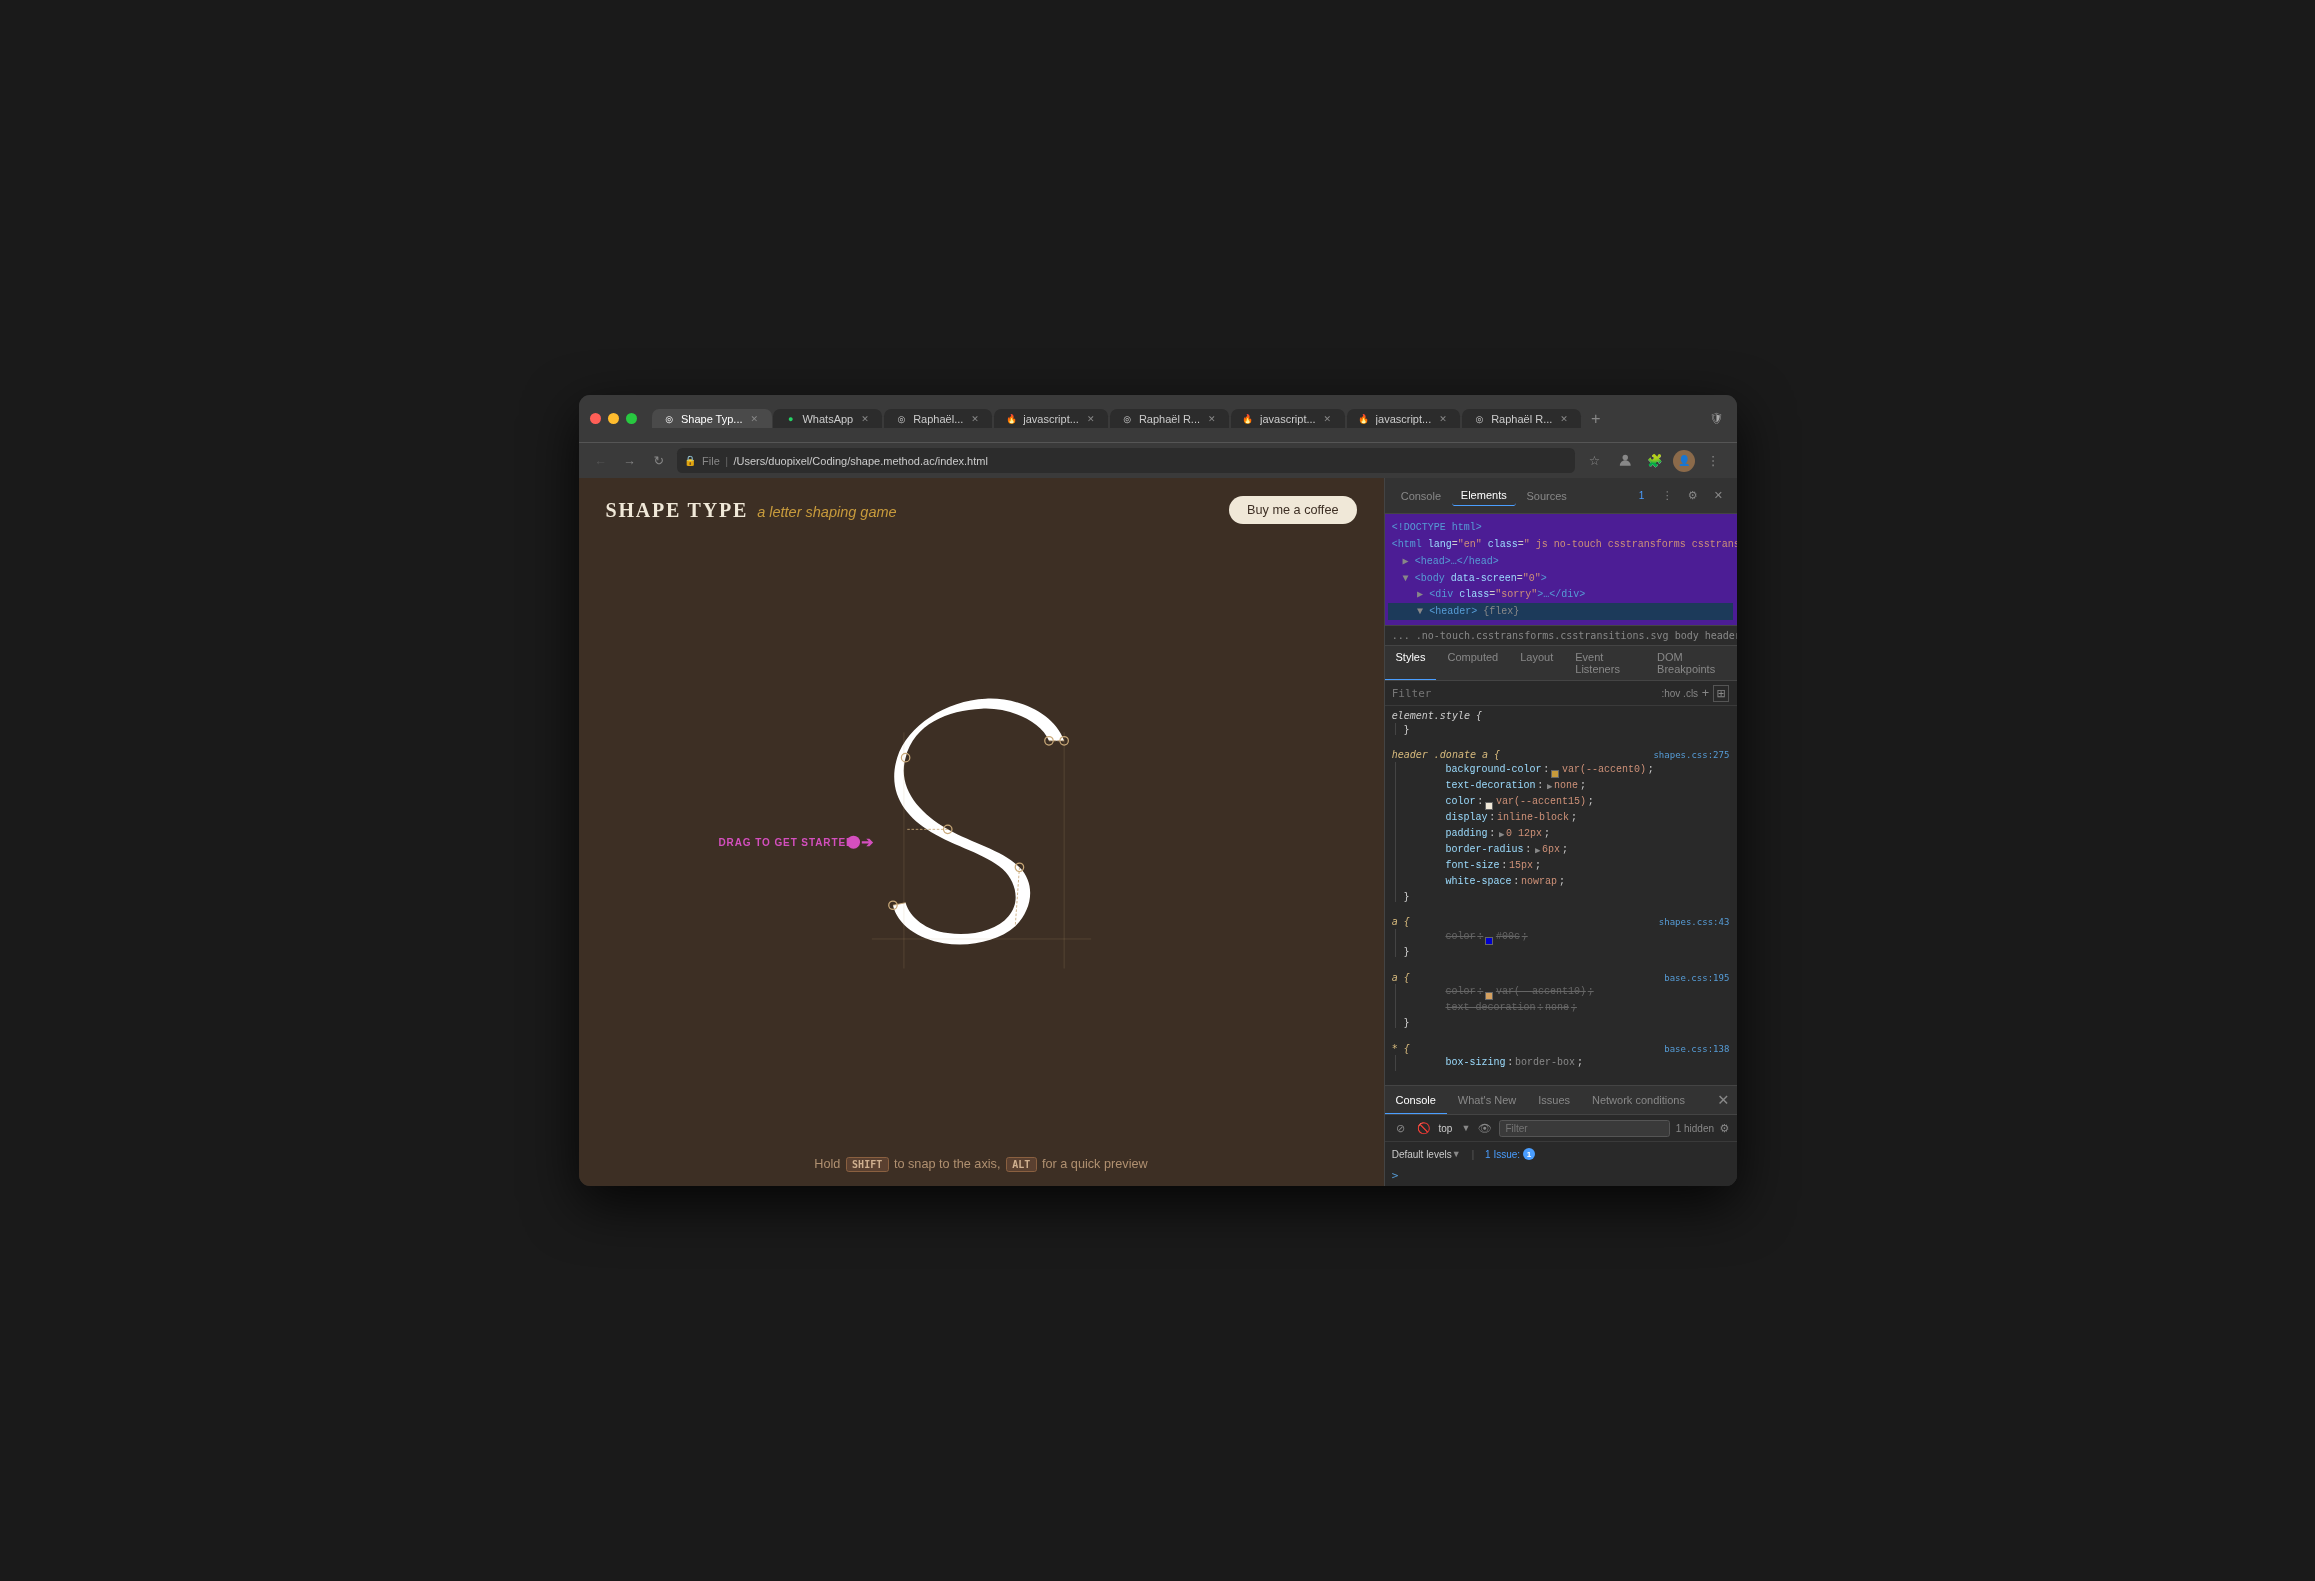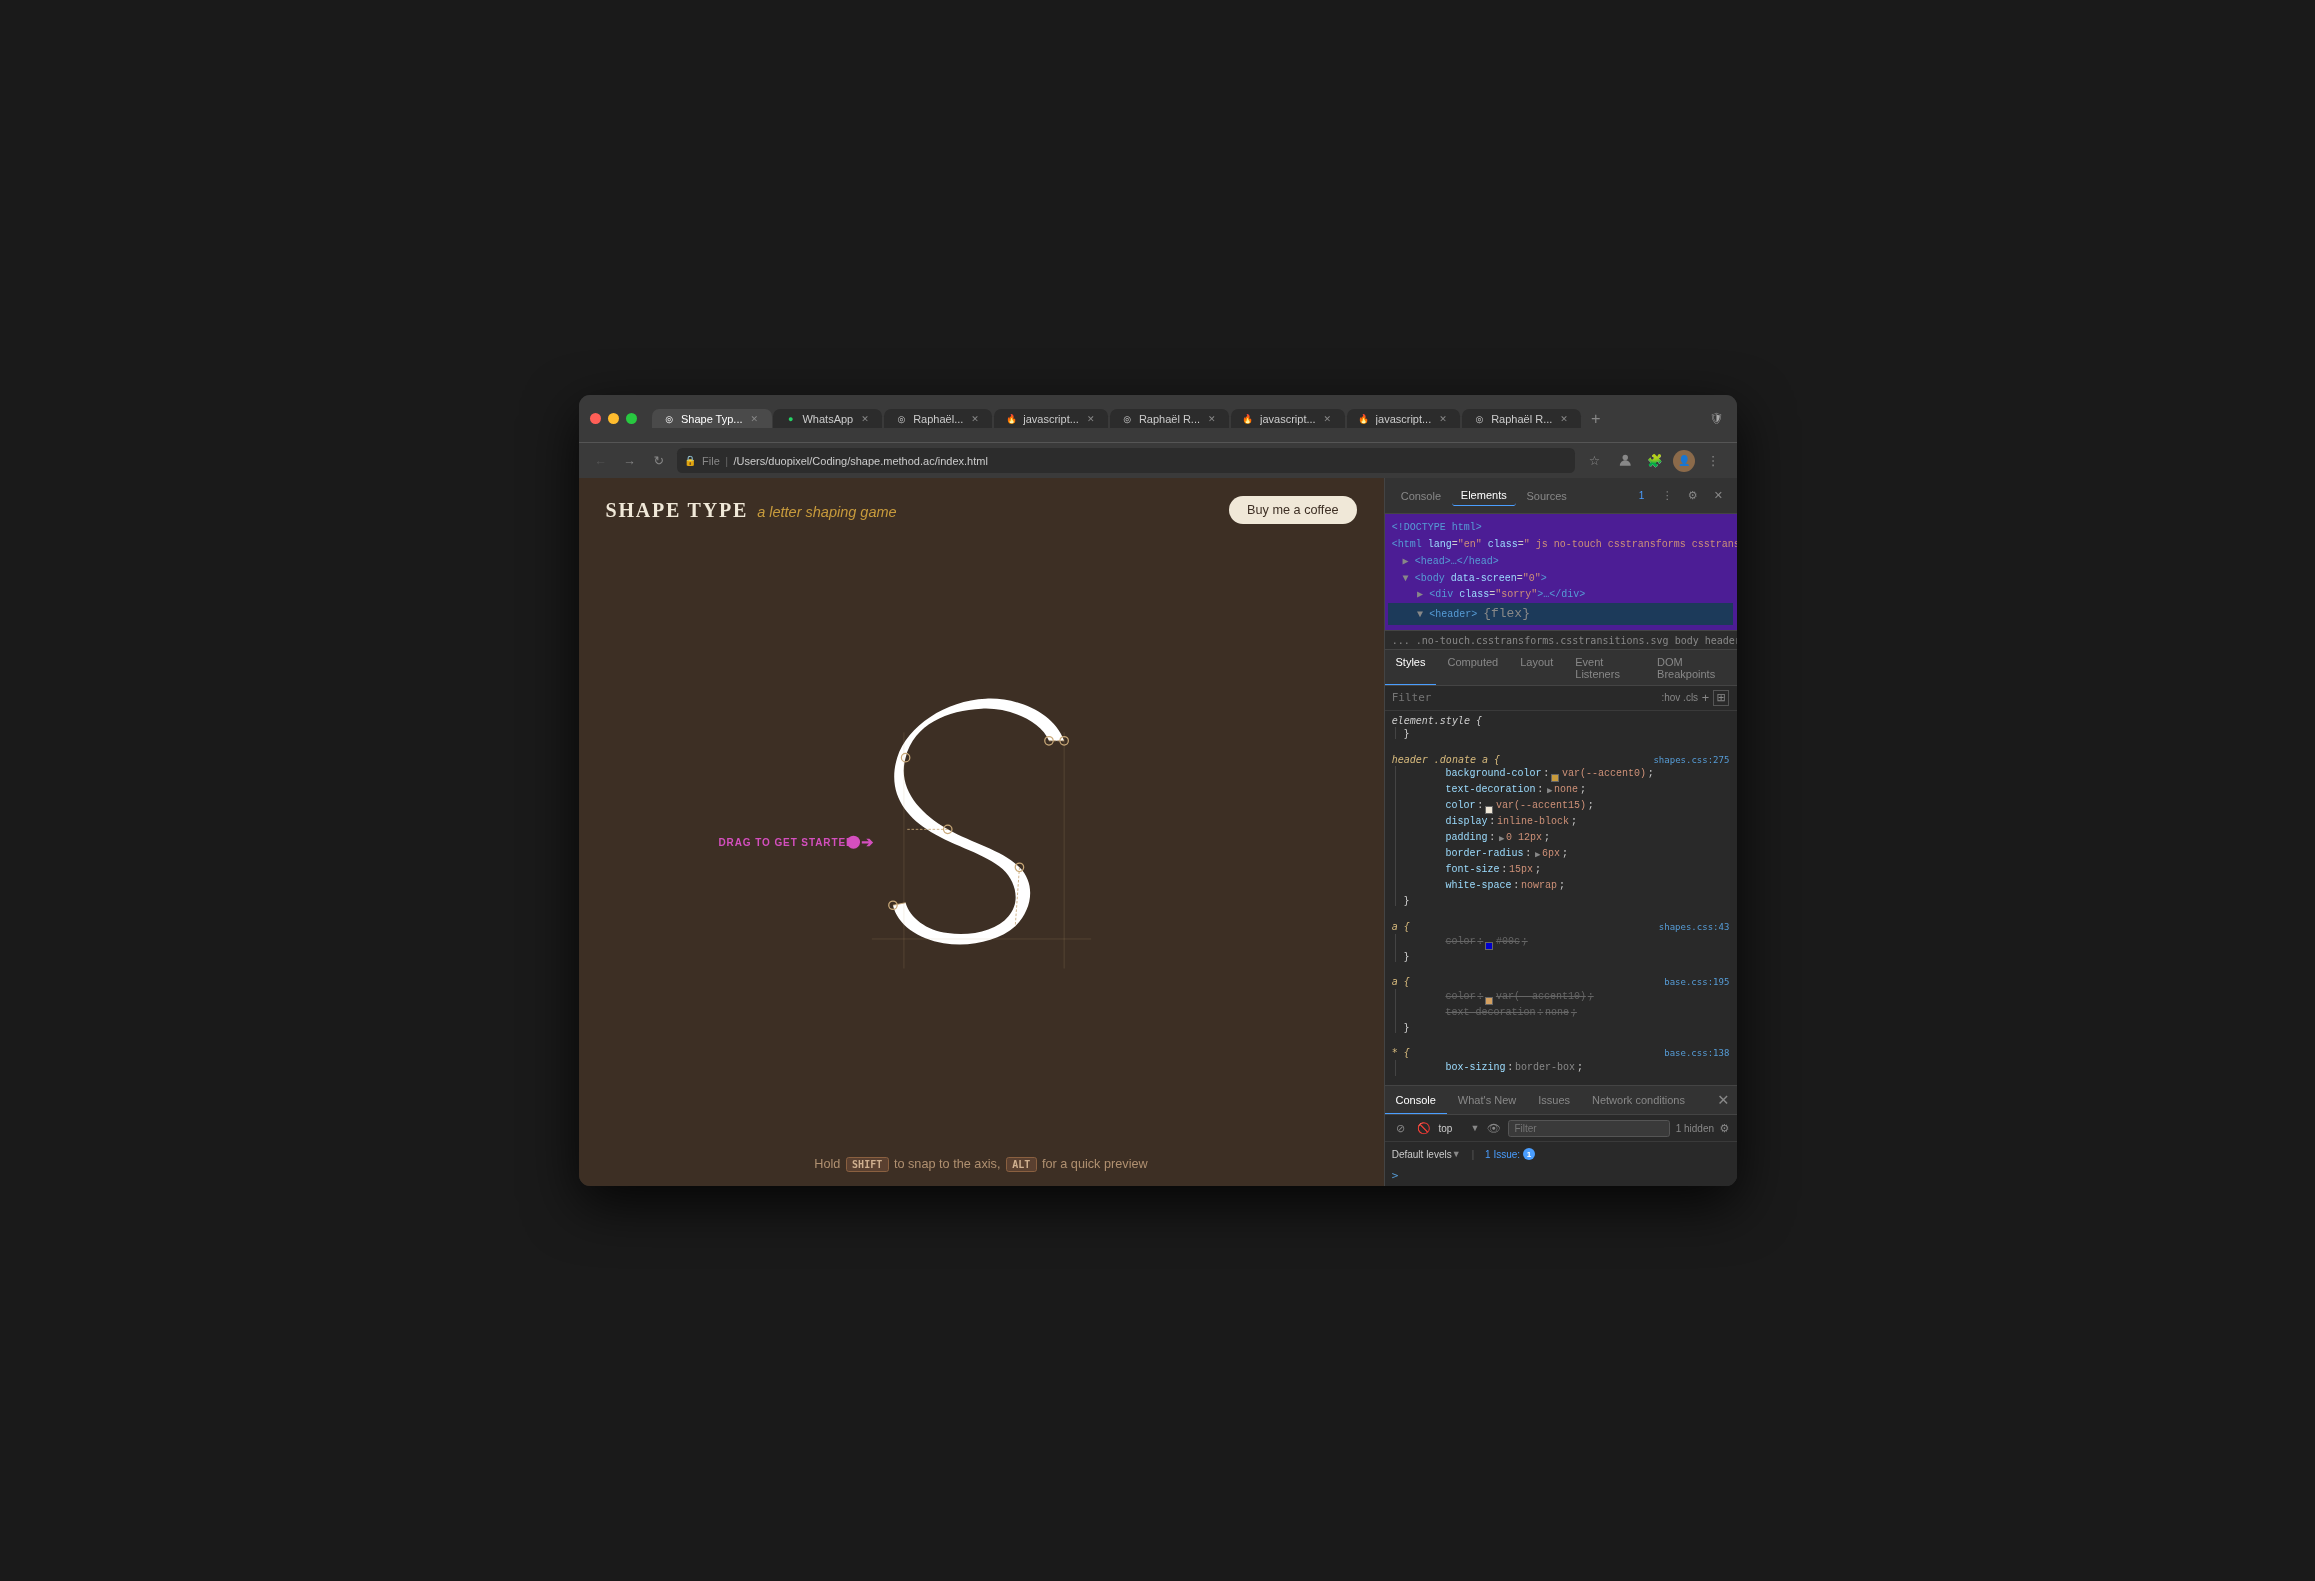--- a/index.html
+++ b/index.html
@@ -534,21 +534,21 @@
       display: flex;
       align-items: center;
       justify-content: center;
       color: #888;
       font-size: 11px;
       cursor: pointer;
     }
     .console-context {
       display: flex;
       align-items: center;
-      gap: 18px;
+      gap: 9px;
       font-size: 10px;
       color: #ccc;
       cursor: pointer;
     }
     .console-context-arrow { color: #888; font-size: 9px; }
     .console-filter-input {
       flex: 1;
       background: #3a3a3a;
       border: 0.9px solid #555;
       border-radius: 2.7px;
@@ -811,21 +811,21 @@
           <span class="html-attr-name"> data-screen</span>=<span class="html-attr-value">"0"</span><span class="html-tag">&gt;</span>
         </div>
         <div class="html-line" style="padding-left:29px">
           <span class="html-arrow">▶</span>
           <span class="html-tag"> &lt;div</span>
           <span class="html-attr-name"> class</span>=<span class="html-attr-value">"sorry"</span><span class="html-tag">&gt;…&lt;/div&gt;</span>
         </div>
         <div class="html-line selected" style="padding-left:29px">
           <span class="html-arrow">▼</span>
           <span class="html-tag"> &lt;header&gt;</span>
-          <span style="color:#888;font-size:13px"> {flex}</span>
+          <span style="color:#888;font-size:10px"> {flex}</span>
         </div>
       </div>
 
       <div class="breadcrumb-bar">
         <span>... .no-touch.csstransforms.csstransitions.svg  body  header  div.donate  a  ...</span>
       </div>
 
       <div class="styles-panel">
 
         <div class="styles-tabs">

